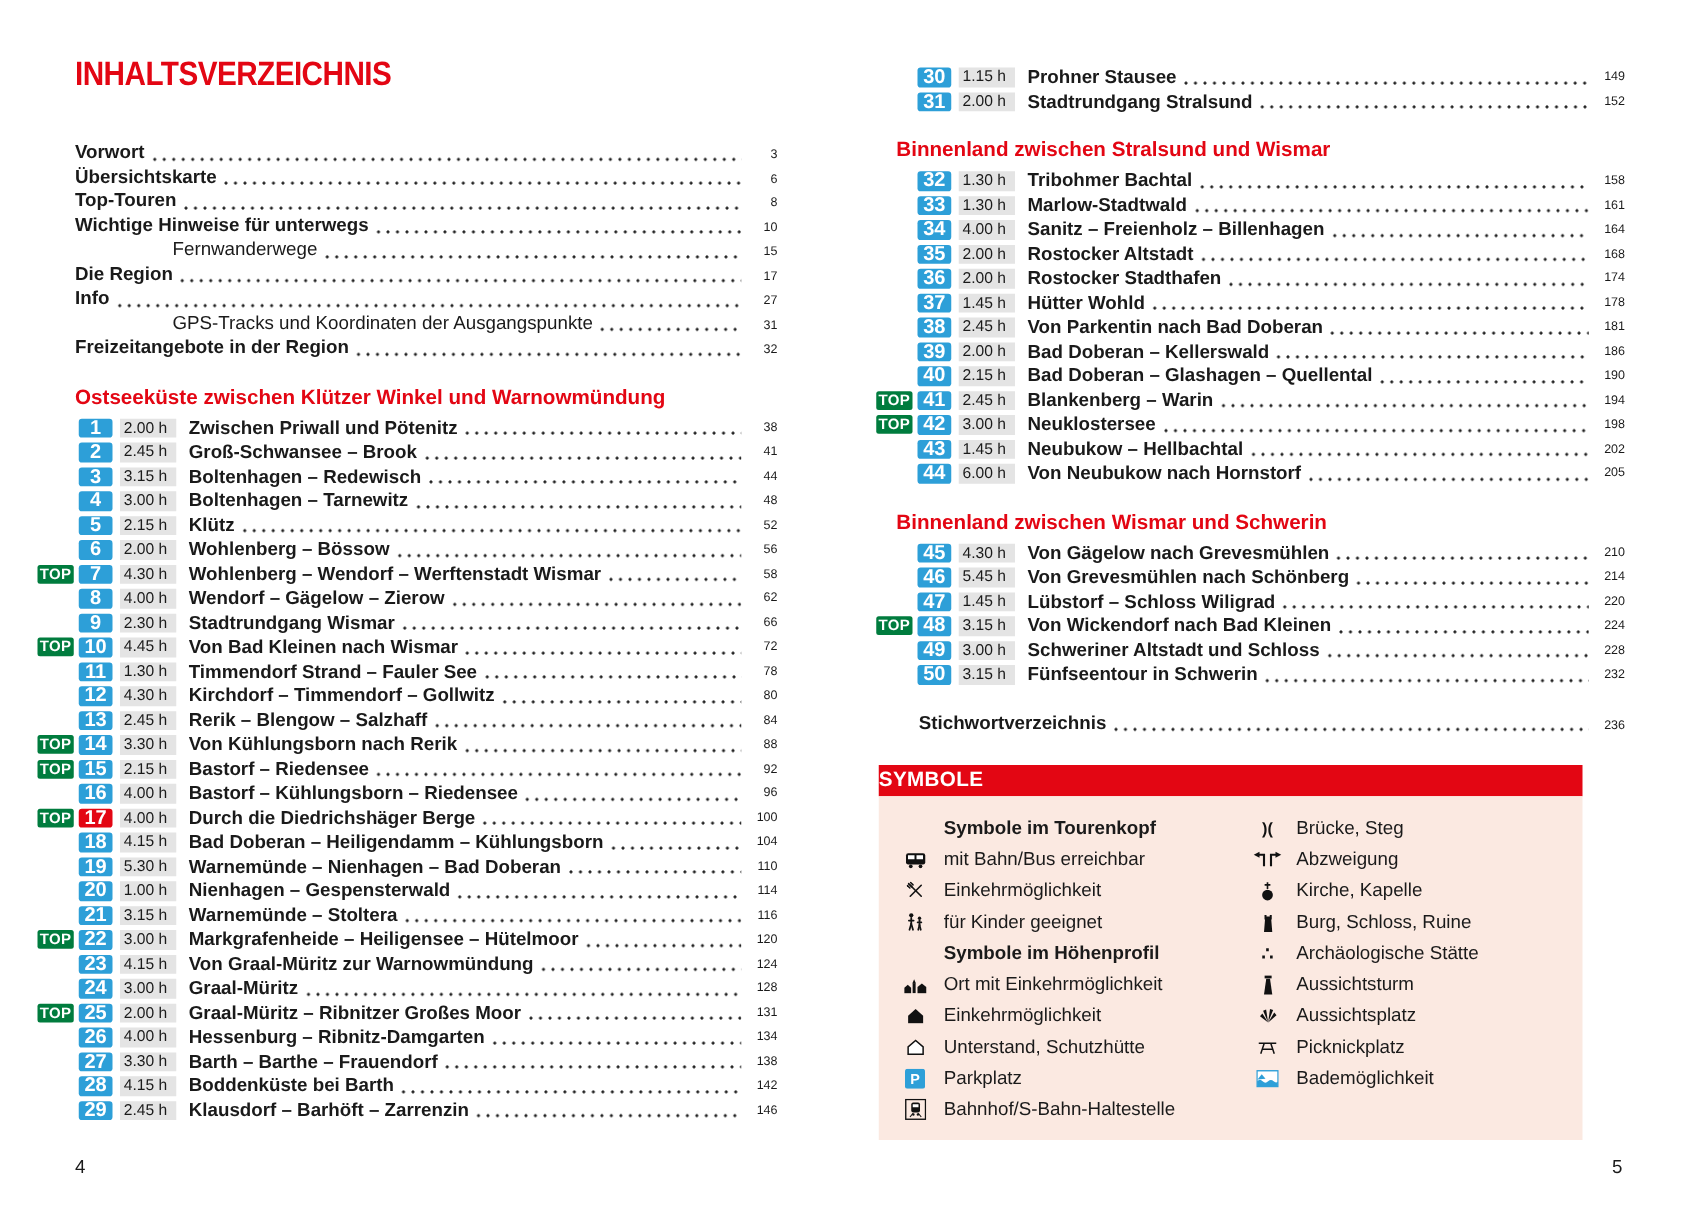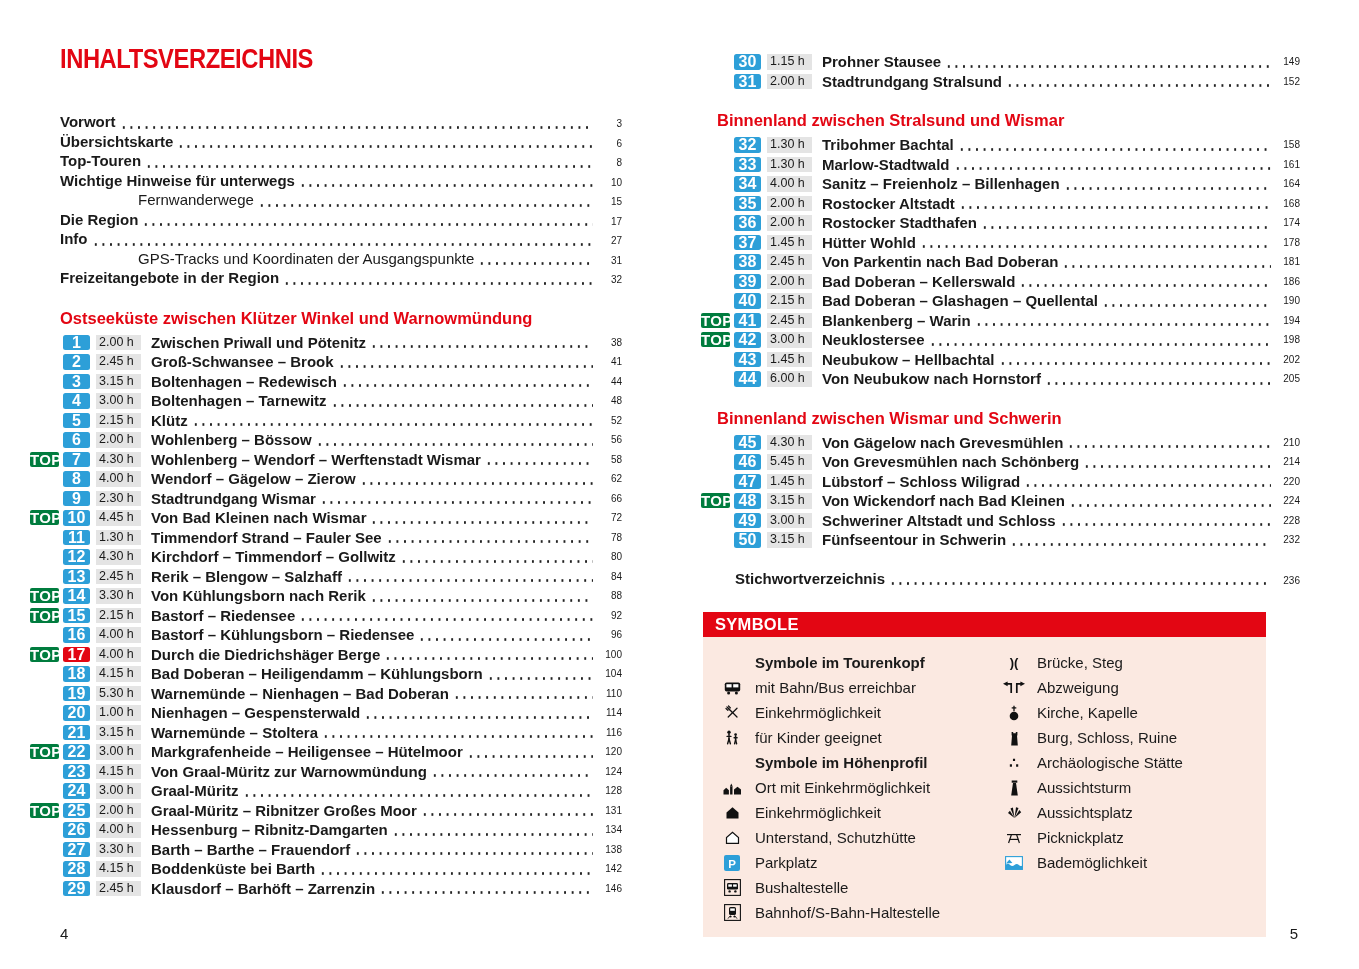--- a/index.html
+++ b/index.html
@@ -34,21 +34,21 @@
   h2.sec {
     margin:20px 0 5px 30px; font-size:16.5px; font-weight:bold;
     color:var(--accent-red,#e30613); white-space:nowrap;
   }
   .page-right h2.sec { margin-left:16px; }
 
   .tour-list { }
   .tour-row { display:flex; align-items:center; height:19.5px; font-size:15px; }
   .top-badge {
     visibility:hidden; flex:none; width:29px; height:15px; margin-right:4px;
-    background:var(--top-green,#007c3e); color:#fff; font-size:15px; font-weight:bold;
+    background:var(--top-green,#007c3e); color:#fff; font-size:12px; font-weight:bold;
     text-align:center; line-height:15px; letter-spacing:0.3px; border-radius:2px;
   }
   .tour-row.has-top .top-badge { visibility:visible; }
   .num-badge {
     flex:none; width:27px; height:15.5px; margin-right:6px;
     background:var(--badge-blue,#2d9fd8); border-radius:2.5px;
     color:#fff; font-weight:bold; font-size:16px; text-align:center; line-height:15.5px;
   }
   .num-badge.red { background:var(--accent-red,#e30613); }
   .time-chip {
@@ -57,21 +57,21 @@
   }
   .tour-title { font-weight:bold; white-space:nowrap; }
 
   .cont-gap { height:8px; }
   .index-row { margin:20px 0 12px 34px; }
   .index-row .fm-label { font-weight:bold; }
 
   .sym-box { margin:23px 0 0 2px; width:563px; }
   .sym-bar {
     height:25px; background:var(--accent-red,#e30613); color:#fff;
-    font-weight:bold; font-size:16.5px; line-height:25px; padding-left:12px; letter-spacing:0.3px;
+    font-weight:bold; font-size:16.5px; line-height:25px; letter-spacing:0.3px;
   }
   .sym-body {
     background:var(--box-pink,#fbe9e1); padding:13px 20px 12px 16px;
     display:grid; grid-template-columns:282px 1fr;
   }
   .sym-col { }
   .sym-row { display:flex; align-items:center; height:25px; font-size:15px; }
   .sym-icon { flex:none; width:26px; margin-right:10px; display:flex; justify-content:center; align-items:center; }
   .sym-row.sym-header .sym-label { font-weight:bold; }
   .sym-label { white-space:nowrap; }
@@ -739,35 +739,20 @@
                 <span class="icn">
                   <svg width="16" height="16" viewBox="0 0 16 16">
                     <rect width="16" height="16" rx="2" fill="#2d9fd8"></rect>
                     <text x="8" y="12.5" text-anchor="middle" font-size="11.5" font-weight="bold" fill="#fff" font-family="Liberation Sans, sans-serif">P</text>
                   </svg>
                 </span>
               </span>
               <span class="sym-label">Parkplatz</span>
             </div>
 
-            <div class="sym-row">
-              <span class="sym-icon">
-                <span class="icn">
-                  <svg width="17" height="17" viewBox="0 0 17 17">
-                    <rect x="0.6" y="0.6" width="15.8" height="15.8" fill="none" stroke="#111" stroke-width="1.1"></rect>
-                    <rect x="3" y="4" width="11" height="6.6" rx="1.4" fill="#111"></rect>
-                    <rect x="4.3" y="5.4" width="3.6" height="2.3" fill="#fff"></rect>
-                    <rect x="9.1" y="5.4" width="3.6" height="2.3" fill="#fff"></rect>
-                    <circle cx="5.6" cy="12.4" r="1.2" fill="#111"></circle>
-                    <circle cx="11.4" cy="12.4" r="1.2" fill="#111"></circle>
-                  </svg>
-                </span>
-              </span>
-              <span class="sym-label">Bushaltestelle</span>
-            </div>
 
             <div class="sym-row">
               <span class="sym-icon">
                 <span class="icn">
                   <svg width="17" height="17" viewBox="0 0 17 17">
                     <rect x="0.6" y="0.6" width="15.8" height="15.8" fill="none" stroke="#111" stroke-width="1.1"></rect>
                     <rect x="5" y="3" width="7" height="8" rx="1.6" fill="#111"></rect>
                     <rect x="6.2" y="4.4" width="4.6" height="2.4" fill="#fff"></rect>
                     <circle cx="6.7" cy="12.6" r="0.95" fill="#111"></circle>
                     <circle cx="10.3" cy="12.6" r="0.95" fill="#111"></circle>

